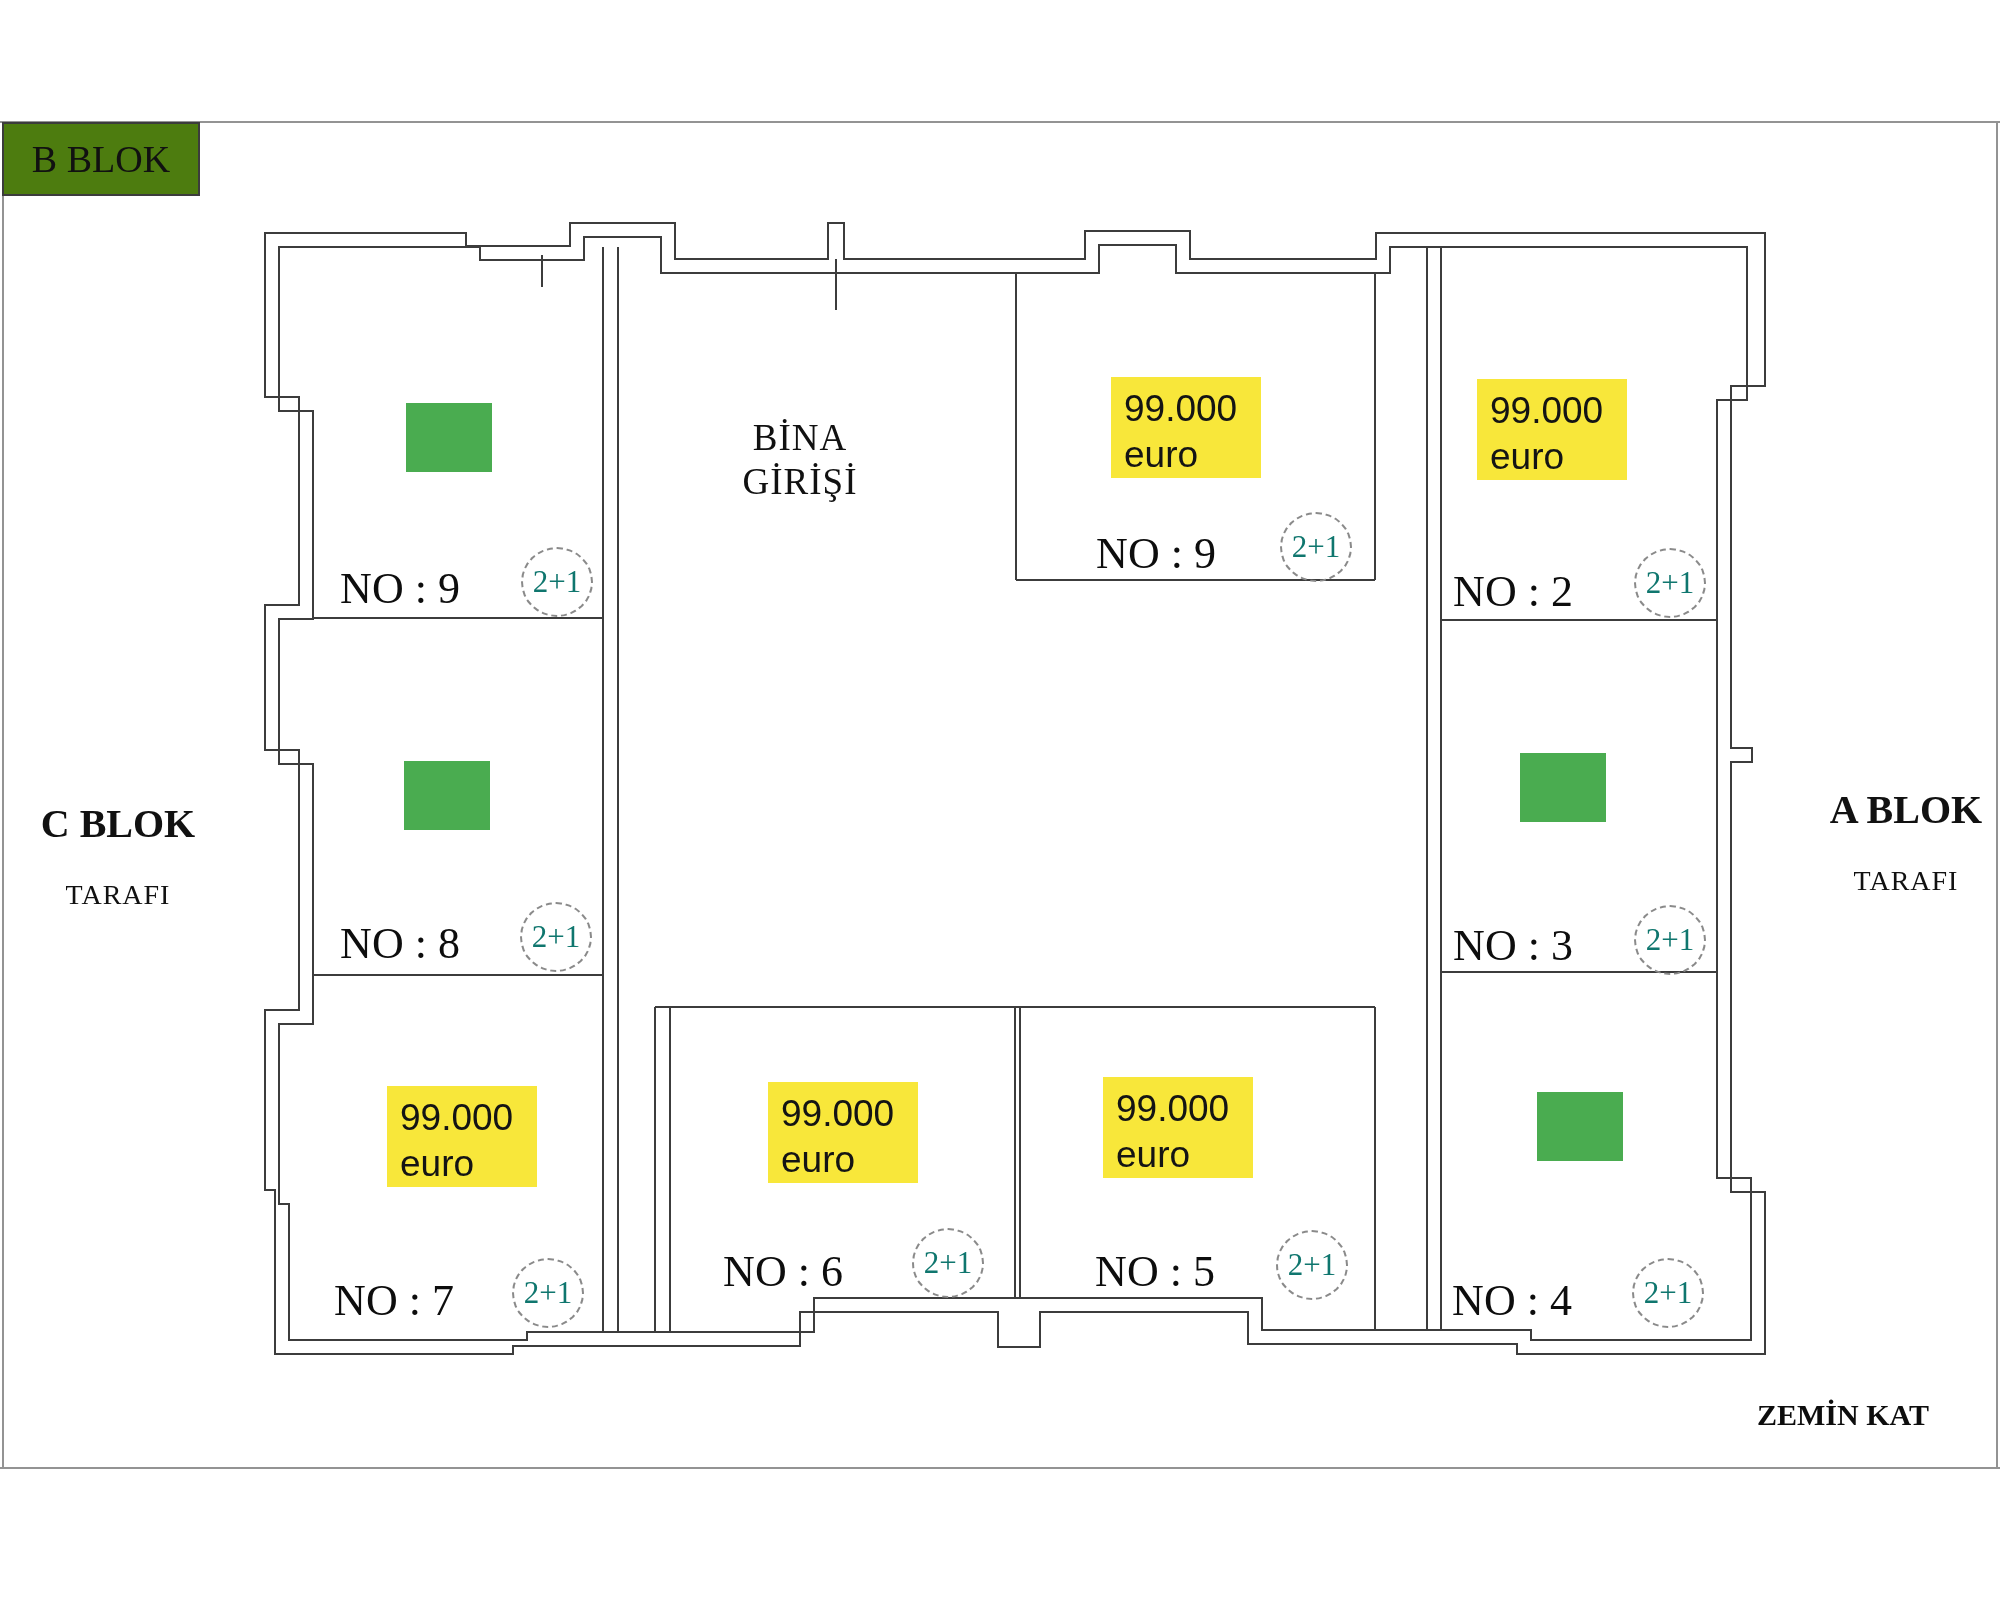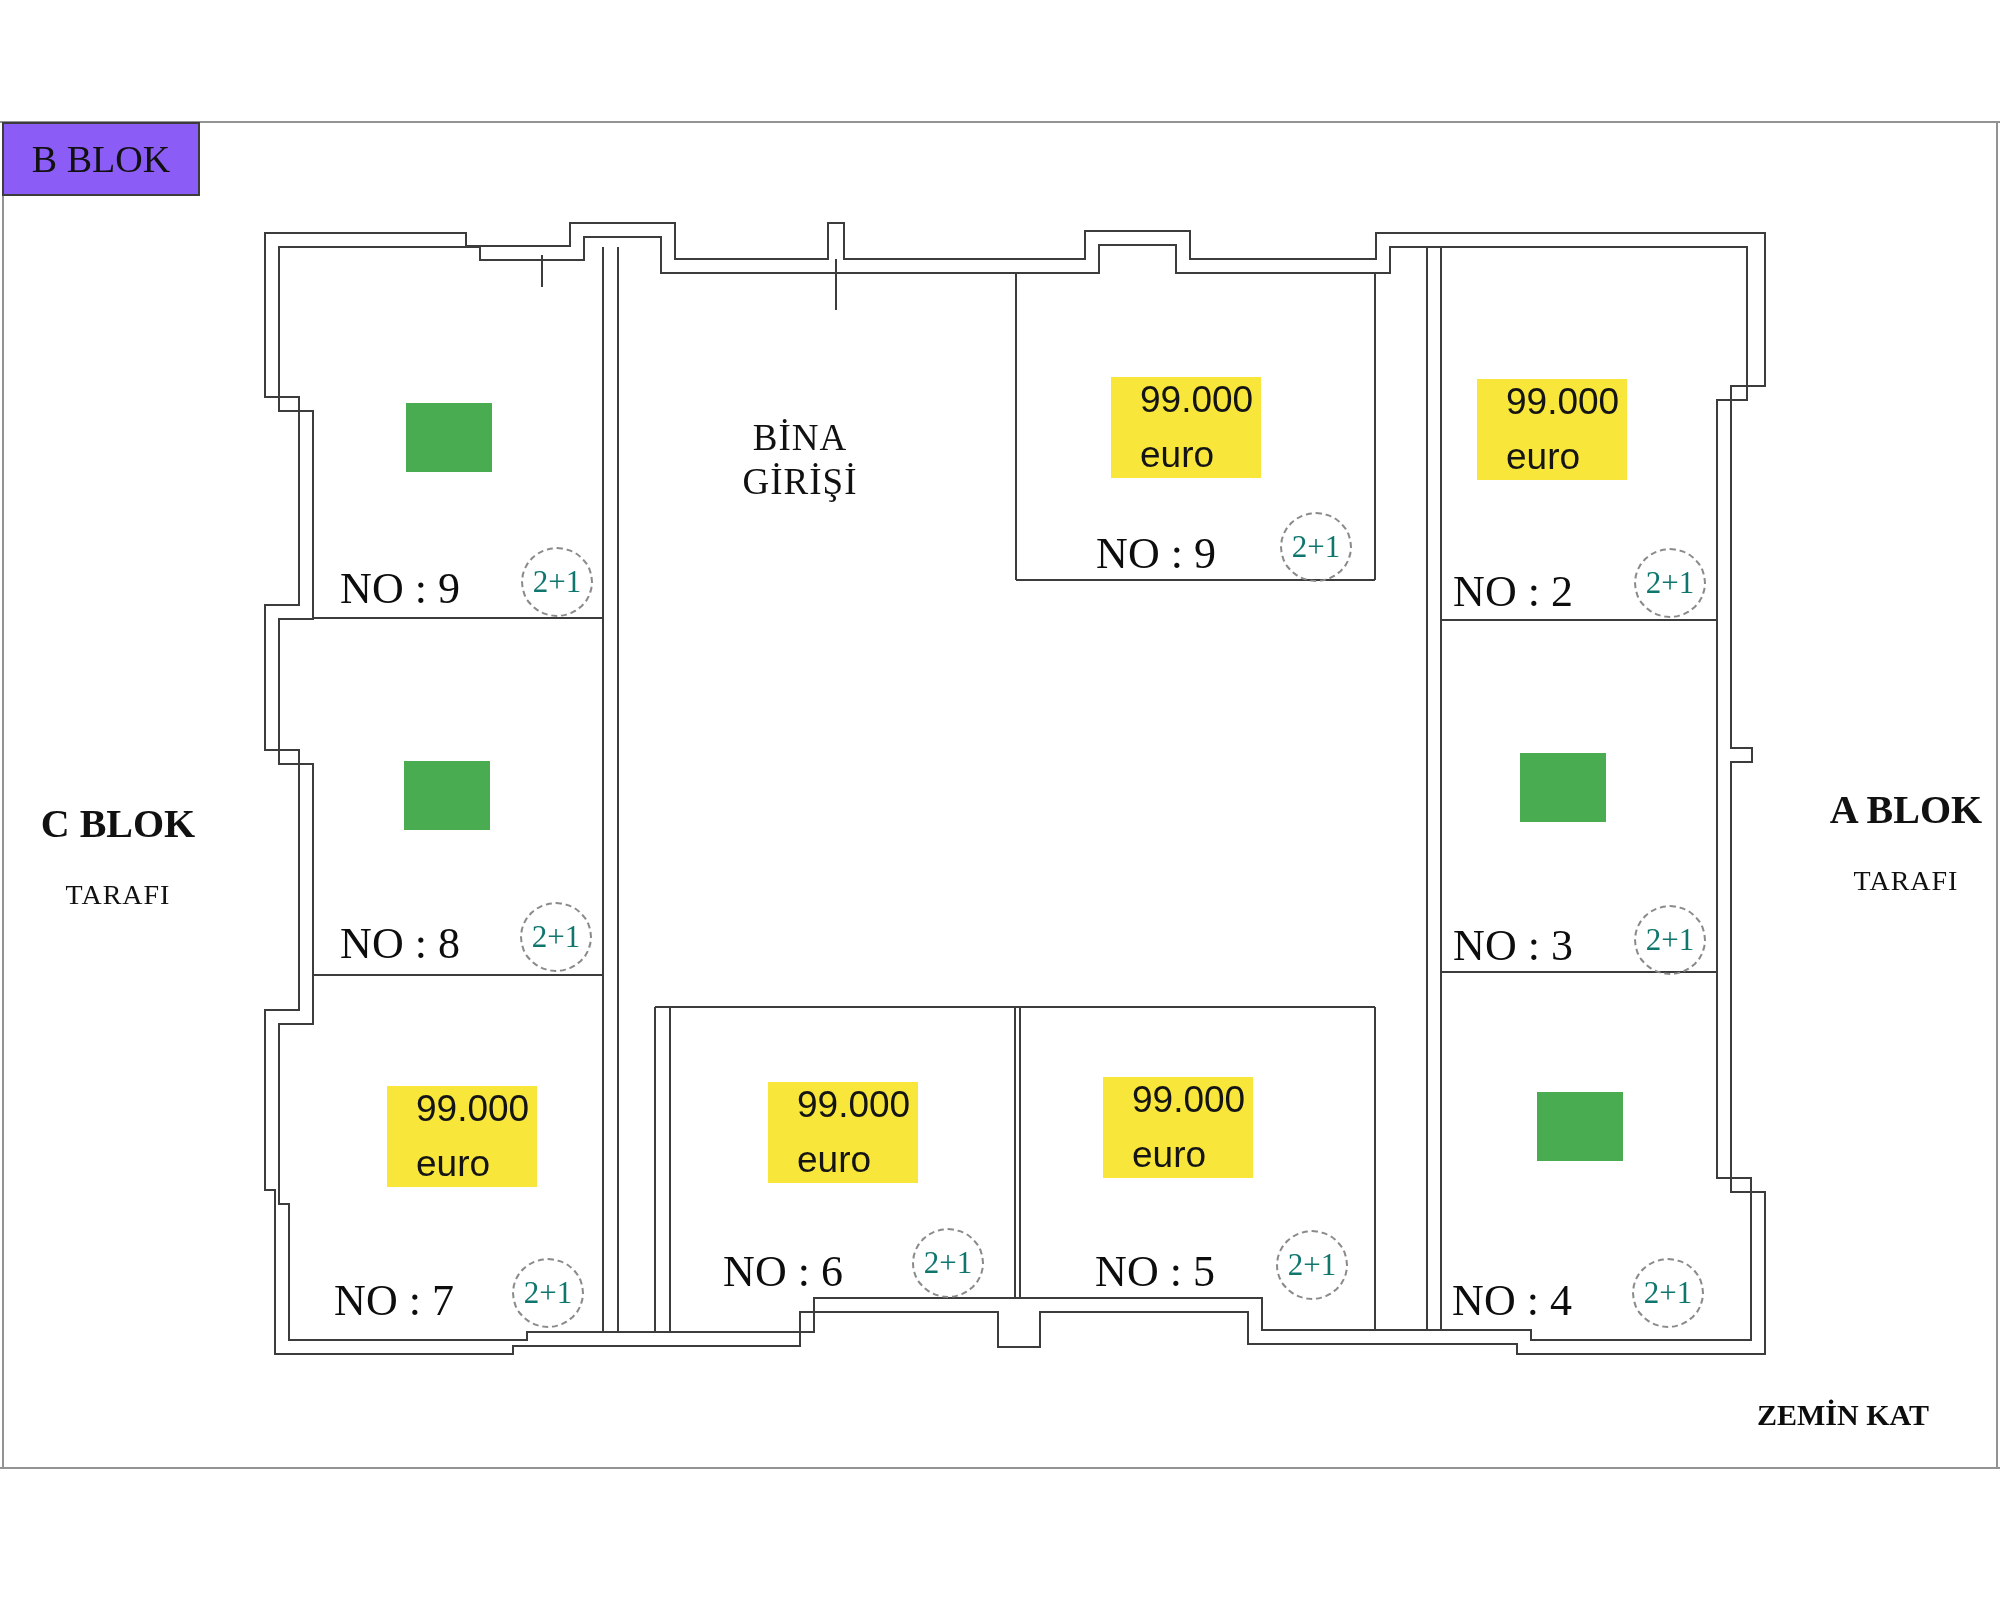--- a/index.html
+++ b/index.html
@@ -10,25 +10,25 @@
   .frame{fill:none;stroke:#939393;stroke-width:2;}
   
   .t{position:absolute;transform:translate(-50%,-50%);white-space:nowrap;color:#0d0d0d;}
   .big{font-size:37px;letter-spacing:.5px;}
   .nolbl{position:absolute;transform:translate(-50%,-50%);white-space:nowrap;
          font-size:44px;color:#0d0d0d;}
   .badge{position:absolute;width:68px;height:66px;transform:translate(-50%,-50%);
          border:2px dashed #8a8a8a;border-radius:50%;display:flex;align-items:center;
          justify-content:center;font-size:31px;color:#0f766e;background:transparent;}
   .price{position:absolute;width:150px;height:101px;background:#f8e73a;
-         box-sizing:border-box;padding-left:29px;display:flex;flex-direction:column;
-         justify-content:space-between;font-family:"Liberation Sans",sans-serif;
+         box-sizing:border-box;padding-left:13px;display:flex;flex-direction:column;
+         justify-content:flex-end;font-family:"Liberation Sans",sans-serif;
          font-size:37px;line-height:46px;color:#141414;}
   .green{position:absolute;width:86px;height:69px;background:#4aac50;}
-  .bblok{position:absolute;left:2px;top:122px;width:198px;height:74px;background:#8b5cf6;
+  .bblok{position:absolute;left:2px;top:122px;width:198px;height:74px;background:#4d7c0f;
          border:2px solid #3c3c3c;box-sizing:border-box;display:flex;align-items:center;
          justify-content:center;font-size:38px;}
   .sideblk{position:absolute;width:160px;text-align:center;}
   .sideblk .l1{font-size:40px;font-weight:bold;}
   .sideblk .l2{font-size:28px;margin-top:32px;letter-spacing:1px;}
   .entr{position:absolute;transform:translate(-50%,-50%);text-align:center;
         font-size:37px;line-height:44px;letter-spacing:1px;margin-top:40px;}
   .zemin{font-weight:bold;font-size:30px;}
 </style>
 </head>

